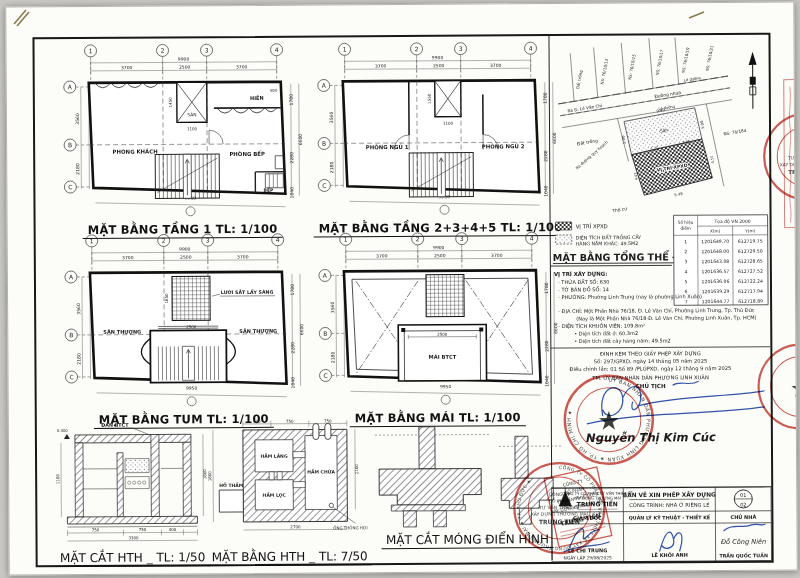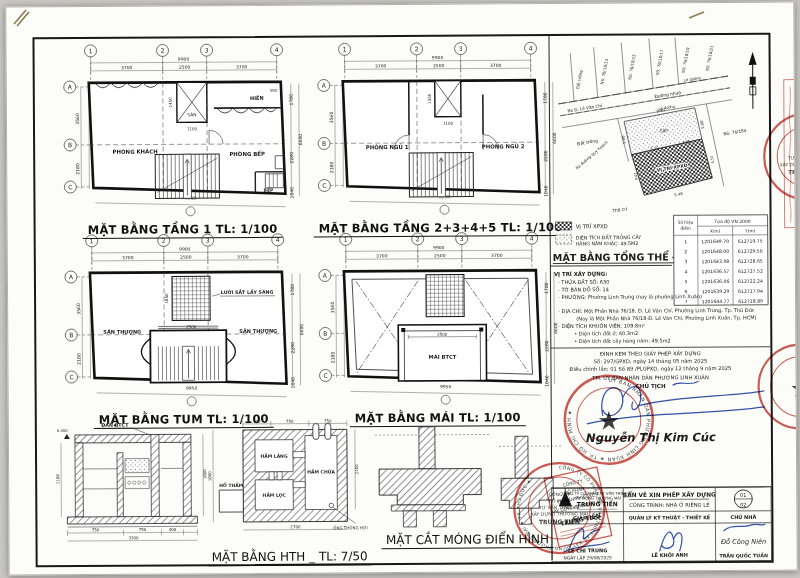--- a/index.html
+++ b/index.html
@@ -347,20 +347,21 @@
   </g>
   <g font-size="4" text-anchor="middle" fill="#222">
     <text transform="rotate(-90 6 60)" x="6" y="60">1180</text>
     <text transform="rotate(-90 153 56)" x="153" y="56">1800</text>
     <text x="42" y="112.5">750</text>
     <text x="89" y="112.5">750</text>
     <text x="119" y="112.5">400</text>
     <text x="80" y="120.7">3300</text>
   </g>
 </svg>
+<span class="sec-title">MẶT CẮT HTH _ TL: 1/50</span>
 </div>
 
 <div class="plan-block" style="left:198px;top:412px;width:162px">
 <svg width="162" height="128" viewBox="0 0 162 128">
   <g stroke="#666" stroke-width="0.5" fill="none">
     <path d="M36,6H140 M36,3V9 M64,3V9 M102,3V9 M140,3V9 M6,12V104 M148,12V92 M36,112H140"></path>
   </g>
   <g font-size="4" text-anchor="middle" fill="#222">
     <text x="50" y="5">400</text>
     <text x="83" y="5">750</text>

